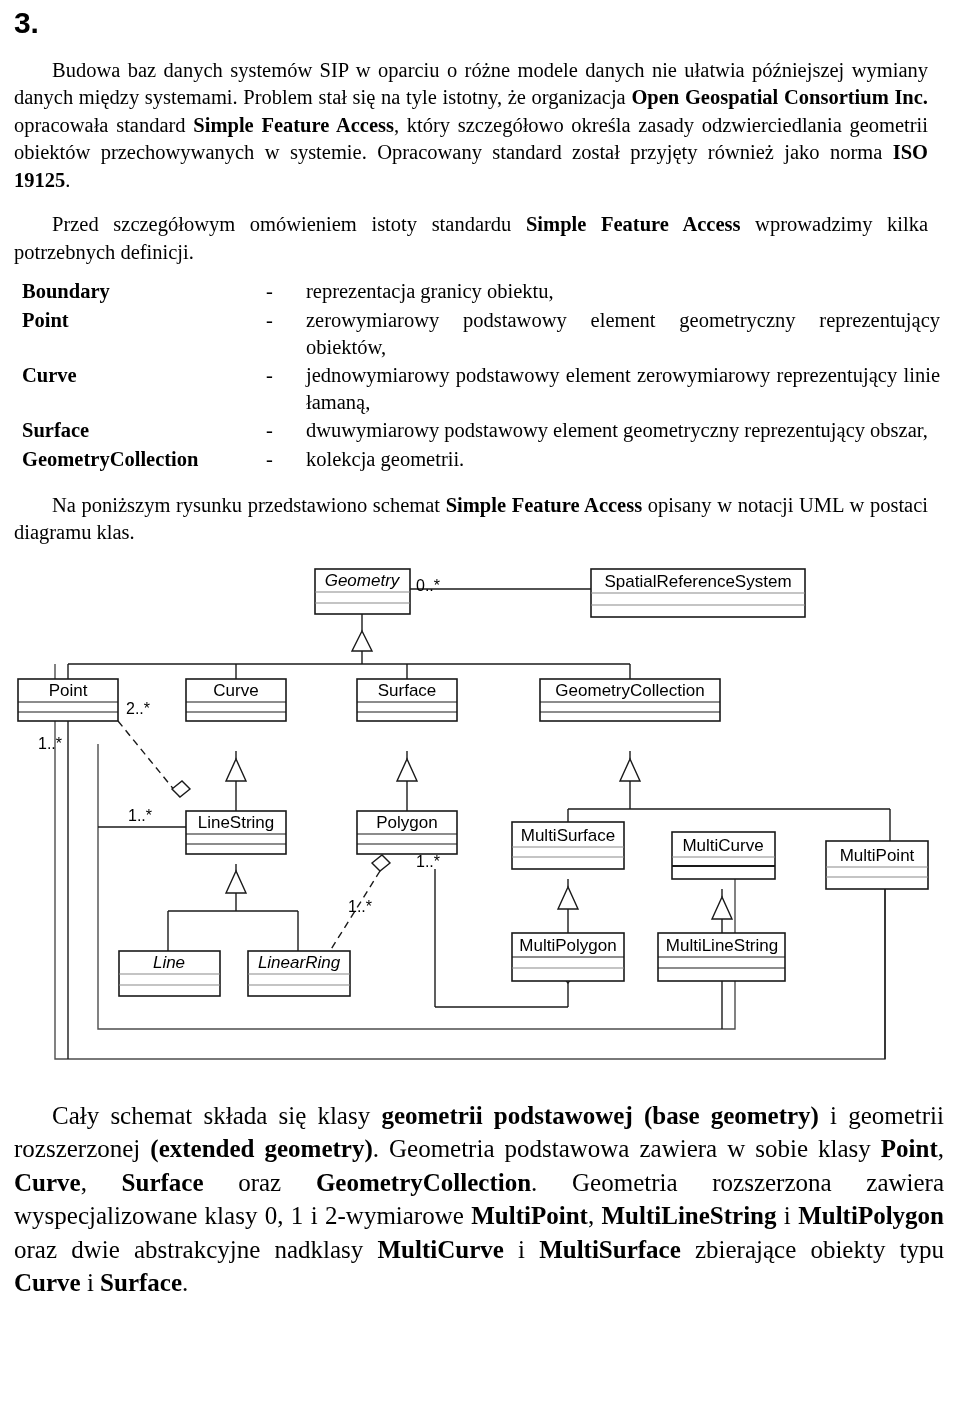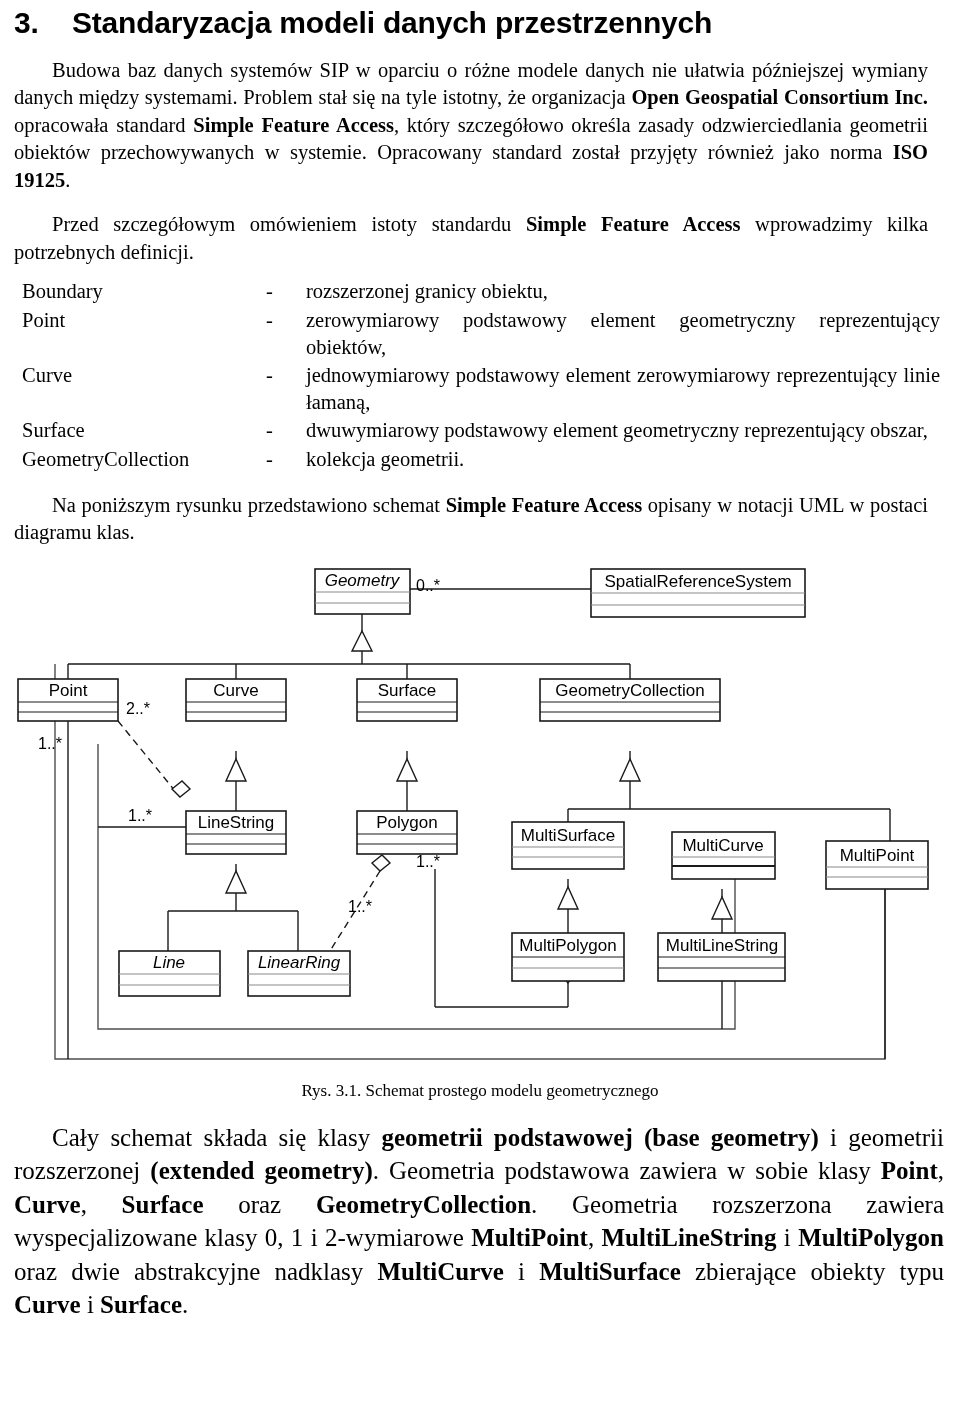--- a/index.html
+++ b/index.html
@@ -57,21 +57,21 @@
     width: 918px;
     border-collapse: collapse;
   }
   .defs td {
     vertical-align: top;
     padding: 0;
     font-size: 20.5px;
     line-height: 1.30;
   }
   .defs td.term {
-    font-weight: normal;
+    font-weight: bold;
     white-space: nowrap;
     width: 232px;
     padding-right: 6px;
   }
   .defs td.dash {
     width: 40px;
     text-align: left;
     padding-left: 6px;
   }
   .defs td.desc {
@@ -116,37 +116,36 @@
     fill: #000;
   }
 </style>
 </head>
 <body>
 
 <div class="page">
 
   <div class="heading">
     <span class="num">3.</span>
-    <span class="htext">Standaryzacja modeli danych przestrzennych</span>
   </div>
 
   <p class="para indent p-gap-top">
     <span>Budowa baz danych systemów SIP w oparciu o różne modele danych nie ułatwia późniejszej wymiany danych między systemami. Problem stał się na tyle istotny, że organizacja </span><b>Open Geospatial Consortium Inc.</b><span> opracowała standard </span><b>Simple Feature Access</b><span>, który szczegółowo określa zasady odzwierciedlania geometrii obiektów przechowywanych w systemie. Opracowany standard został przyjęty również jako norma </span><b>ISO 19125</b><span>.</span>
   </p>
 
   <p class="para indent p-gap-top">
     <span>Przed szczegółowym omówieniem istoty standardu </span><b>Simple Feature Access</b><span> wprowadzimy kilka potrzebnych definicji.</span>
   </p>
 
   <table class="defs">
     <tbody>
       <tr>
         <td class="term">Boundary</td>
         <td class="dash">-</td>
-        <td class="desc">rozszerzonej granicy obiektu,</td>
+        <td class="desc">reprezentacja granicy obiektu,</td>
       </tr>
       <tr>
         <td class="term">Point</td>
         <td class="dash">-</td>
         <td class="desc">zerowymiarowy podstawowy element geometryczny reprezentujący obiektów,</td>
       </tr>
       <tr>
         <td class="term">Curve</td>
         <td class="dash">-</td>
         <td class="desc">jednowymiarowy podstawowy element zerowymiarowy reprezentujący linie łamaną,</td>
@@ -344,19 +343,18 @@
 
       <text class="mult" x="416" y="32">0..*</text>
       <text class="mult" x="126" y="155">2..*</text>
       <text class="mult" x="38" y="190">1..*</text>
       <text class="mult" x="128" y="262">1..*</text>
       <text class="mult" x="348" y="353">1..*</text>
       <text class="mult" x="416" y="308">1..*</text>
     </svg>
   </div>
 
-  <div class="caption">Rys. 3.1. Schemat prostego modelu geometrycznego</div>
 
   <p class="footer-para">
     <span>Cały schemat składa się klasy </span><b>geometrii podstawowej (base geometry)</b><span> i geometrii rozszerzonej </span><b>(extended geometry)</b><span>. Geometria podstawowa zawiera w sobie klasy </span><b>Point</b><span>, </span><b>Curve</b><span>, </span><b>Surface</b><span> oraz </span><b>GeometryCollection</b><span>. Geometria rozszerzona zawiera wyspecjalizowane klasy 0, 1 i 2-wymiarowe </span><b>MultiPoint</b><span>, </span><b>MultiLineString</b><span> i </span><b>MultiPolygon</b><span> oraz dwie abstrakcyjne nadklasy </span><b>MultiCurve</b><span> i </span><b>MultiSurface</b><span> zbierające obiekty typu </span><b>Curve</b><span> i </span><b>Surface</b><span>.</span>
   </p>
 
 </div>
 
 </body></html>

